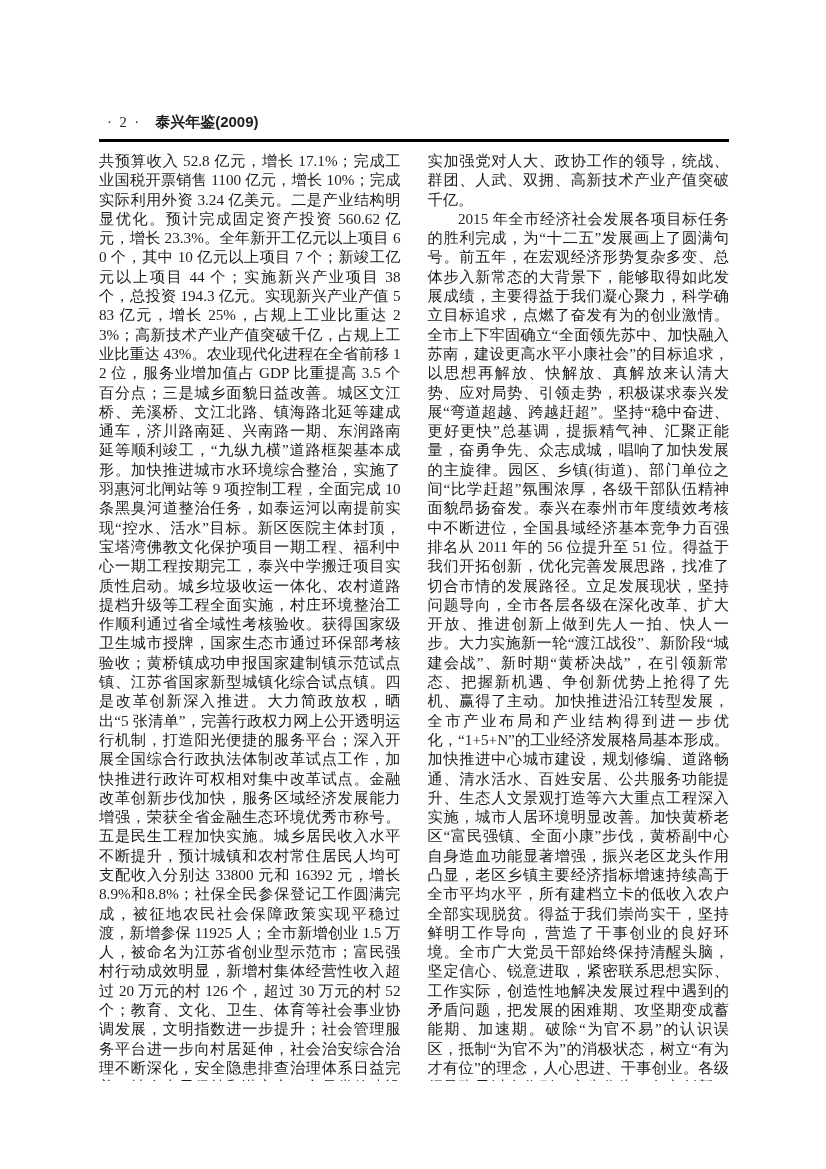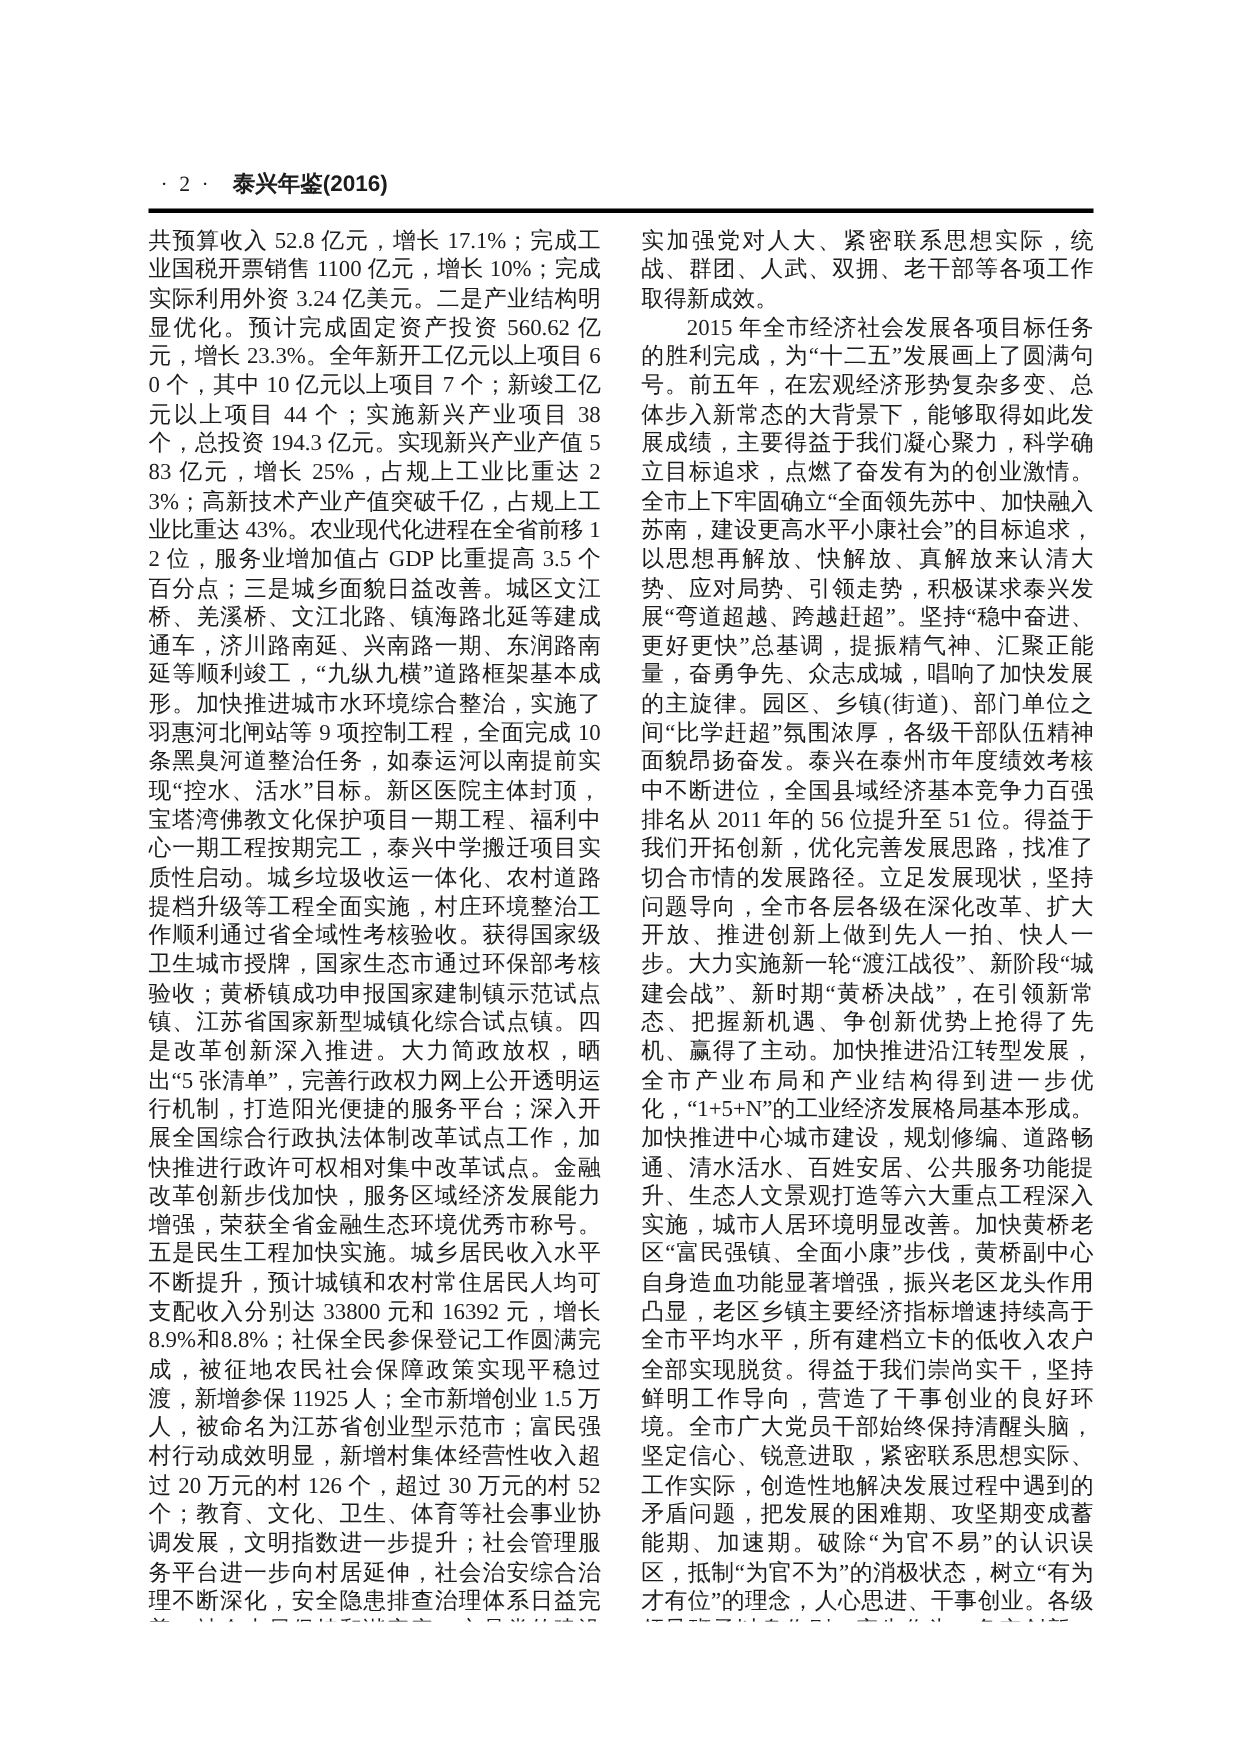--- a/index.html
+++ b/index.html
@@ -69,32 +69,32 @@
     text-indent: 2em;
   }
 </style>
 </head>
 <body>
 
 <div class="page">
 
   <header class="page-header">
     <span class="page-num">· 2 ·</span>
-    <span class="book-title">泰兴年鉴(2016)</span>
+    <span class="book-title">泰兴年鉴(2009)</span>
   </header>
 
   <div class="header-rule"></div>
 
   <main class="columns">
 
     <section class="col col-left">
       <p class="para continuation">共预算收入 52.8 亿元，增长 17.1%；完成工业国税开票销售 1100 亿元，增长 10%；完成实际利用外资 3.24 亿美元。二是产业结构明显优化。预计完成固定资产投资 560.62 亿元，增长 23.3%。全年新开工亿元以上项目 60 个，其中 10 亿元以上项目 7 个；新竣工亿元以上项目 44 个；实施新兴产业项目 38 个，总投资 194.3 亿元。实现新兴产业产值 583 亿元，增长 25%，占规上工业比重达 23%；高新技术产业产值突破千亿，占规上工业比重达 43%。农业现代化进程在全省前移 12 位，服务业增加值占 GDP 比重提高 3.5 个百分点；三是城乡面貌日益改善。城区文江桥、羌溪桥、文江北路、镇海路北延等建成通车，济川路南延、兴南路一期、东润路南延等顺利竣工，“九纵九横”道路框架基本成形。加快推进城市水环境综合整治，实施了羽惠河北闸站等 9 项控制工程，全面完成 10 条黑臭河道整治任务，如泰运河以南提前实现“控水、活水”目标。新区医院主体封顶，宝塔湾佛教文化保护项目一期工程、福利中心一期工程按期完工，泰兴中学搬迁项目实质性启动。城乡垃圾收运一体化、农村道路提档升级等工程全面实施，村庄环境整治工作顺利通过省全域性考核验收。获得国家级卫生城市授牌，国家生态市通过环保部考核验收；黄桥镇成功申报国家建制镇示范试点镇、江苏省国家新型城镇化综合试点镇。四是改革创新深入推进。大力简政放权，晒出“5 张清单”，完善行政权力网上公开透明运行机制，打造阳光便捷的服务平台；深入开展全国综合行政执法体制改革试点工作，加快推进行政许可权相对集中改革试点。金融改革创新步伐加快，服务区域经济发展能力增强，荣获全省金融生态环境优秀市称号。五是民生工程加快实施。城乡居民收入水平不断提升，预计城镇和农村常住居民人均可支配收入分别达 33800 元和 16392 元，增长 8.9%和8.8%；社保全民参保登记工作圆满完成，被征地农民社会保障政策实现平稳过渡，新增参保 11925 人；全市新增创业 1.5 万人，被命名为江苏省创业型示范市；富民强村行动成效明显，新增村集体经营性收入超过 20 万元的村 126 个，超过 30 万元的村 52 个；教育、文化、卫生、体育等社会事业协调发展，文明指数进一步提升；社会管理服务平台进一步向村居延伸，社会治安综合治理不断深化，安全隐患排查治理体系日益完善，社会大局保持和谐安定。六是党的建设全面加强。深入开展“三严三实”专题教育，引导全市党员干部修身做人、律己用权、干事创业。严格执行从严管理干部规定，以上率下强化各级党组织建设和领导干部队伍建设。认真落实党风廉政建设主体责任和监督责任，扎实抓好省委巡视组巡视泰州反馈意见整改落实工作，进一步健全改进作风长效机制。支持纪委加大纪律审查工作力度，保持正风反腐高压态势，全市政治生态风清气正。切</p>
     </section>
 
     <section class="col col-right">
-      <p class="para continuation">实加强党对人大、紧密联系思想实际，统战、群团、人武、双拥、老干部等各项工作取得新成效。</p>
+      <p class="para continuation">实加强党对人大、政协工作的领导，统战、群团、人武、双拥、高新技术产业产值突破千亿。</p>
       <p class="para indented">2015 年全市经济社会发展各项目标任务的胜利完成，为“十二五”发展画上了圆满句号。前五年，在宏观经济形势复杂多变、总体步入新常态的大背景下，能够取得如此发展成绩，主要得益于我们凝心聚力，科学确立目标追求，点燃了奋发有为的创业激情。全市上下牢固确立“全面领先苏中、加快融入苏南，建设更高水平小康社会”的目标追求，以思想再解放、快解放、真解放来认清大势、应对局势、引领走势，积极谋求泰兴发展“弯道超越、跨越赶超”。坚持“稳中奋进、更好更快”总基调，提振精气神、汇聚正能量，奋勇争先、众志成城，唱响了加快发展的主旋律。园区、乡镇(街道)、部门单位之间“比学赶超”氛围浓厚，各级干部队伍精神面貌昂扬奋发。泰兴在泰州市年度绩效考核中不断进位，全国县域经济基本竞争力百强排名从 2011 年的 56 位提升至 51 位。得益于我们开拓创新，优化完善发展思路，找准了切合市情的发展路径。立足发展现状，坚持问题导向，全市各层各级在深化改革、扩大开放、推进创新上做到先人一拍、快人一步。大力实施新一轮“渡江战役”、新阶段“城建会战”、新时期“黄桥决战”，在引领新常态、把握新机遇、争创新优势上抢得了先机、赢得了主动。加快推进沿江转型发展，全市产业布局和产业结构得到进一步优化，“1+5+N”的工业经济发展格局基本形成。加快推进中心城市建设，规划修编、道路畅通、清水活水、百姓安居、公共服务功能提升、生态人文景观打造等六大重点工程深入实施，城市人居环境明显改善。加快黄桥老区“富民强镇、全面小康”步伐，黄桥副中心自身造血功能显著增强，振兴老区龙头作用凸显，老区乡镇主要经济指标增速持续高于全市平均水平，所有建档立卡的低收入农户全部实现脱贫。得益于我们崇尚实干，坚持鲜明工作导向，营造了干事创业的良好环境。全市广大党员干部始终保持清醒头脑，坚定信心、锐意进取，紧密联系思想实际、工作实际，创造性地解决发展过程中遇到的矛盾问题，把发展的困难期、攻坚期变成蓄能期、加速期。破除“为官不易”的认识误区，抵制“为官不为”的消极状态，树立“有为才有位”的理念，人心思进、干事创业。各级领导班子以身作则、率先作为，务实创新、迎难敢为，团结干事、奋发有为，全市上下戮力同心、同频共振，有力推动了经济社会发展再攀新高。</p>
 
     </section>
 
   </main>
 
 </div>
 
 </body></html>

